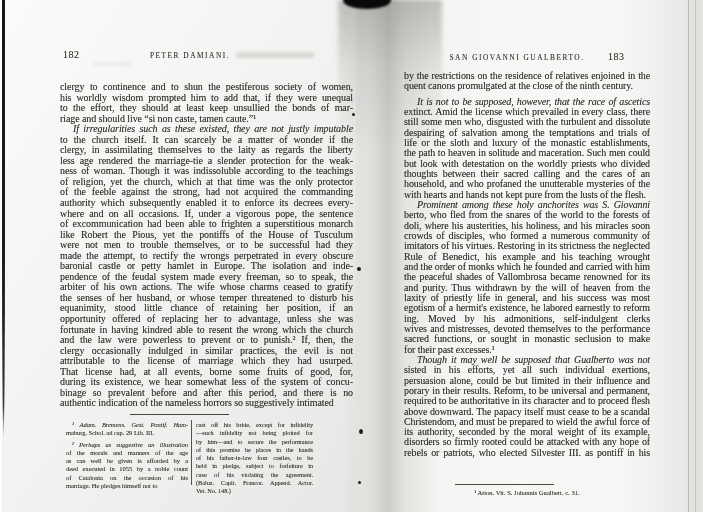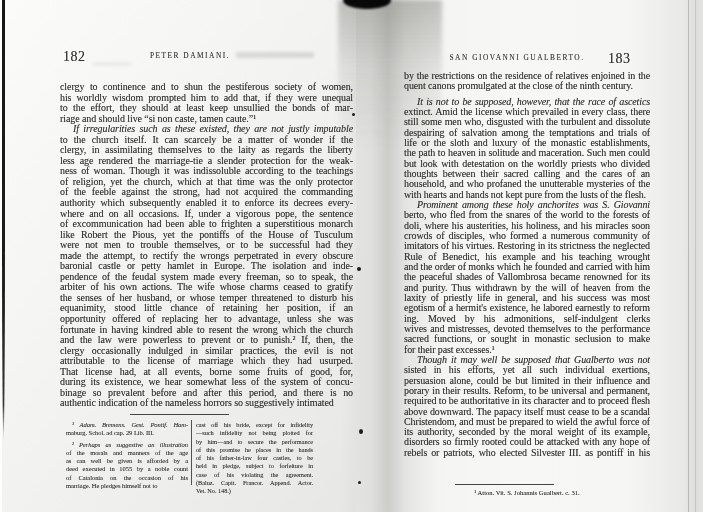--- a/index.html
+++ b/index.html
@@ -54,21 +54,21 @@
   .speck.s3{left:359px;top:429px;width:4px;height:5px;}
   .speck.s4{left:358px;top:481px;width:3px;height:3px;}
   .ghost{
     position:absolute;background:rgba(110,110,104,0.20);
     filter:blur(1.6px);border-radius:2px;
   }
   .ghost.g1{left:236px;top:52px;width:78px;height:6px;}
   .ghost.g2{left:92px;top:62px;width:40px;height:4px;opacity:.45;}
   
   .txt{position:absolute;color:#31302d;text-shadow:0 0 0.5px rgba(55,54,50,0.45);z-index:5;}
-  .hdr-num{font-size:14px;letter-spacing:0.5px;}
+  .hdr-num{font-size:10px;letter-spacing:0.5px;}
   .hdr-num-left{left:63px;top:49px;}
   .hdr-num-right{left:608px;top:51px;width:30px;text-align:left;}
   .hdr-title{text-align:center;font-size:7.4px;letter-spacing:1.5px;color:#3a3936;}
   .hdr-title-left{left:110px;top:51px;width:160px;}
   .hdr-title-right{left:437px;top:53px;width:160px;}
   .body{position:absolute;}
   .body-left{left:60px;top:82px;width:293px;font-size:10px;letter-spacing:-0.08px;--lh:10.55px;}
   .body-right{left:404px;top:71px;width:246px;font-size:10px;letter-spacing:-0.12px;--lh:10.33px;}
   .line{
     text-align:justify;height:var(--lh);line-height:var(--lh);

